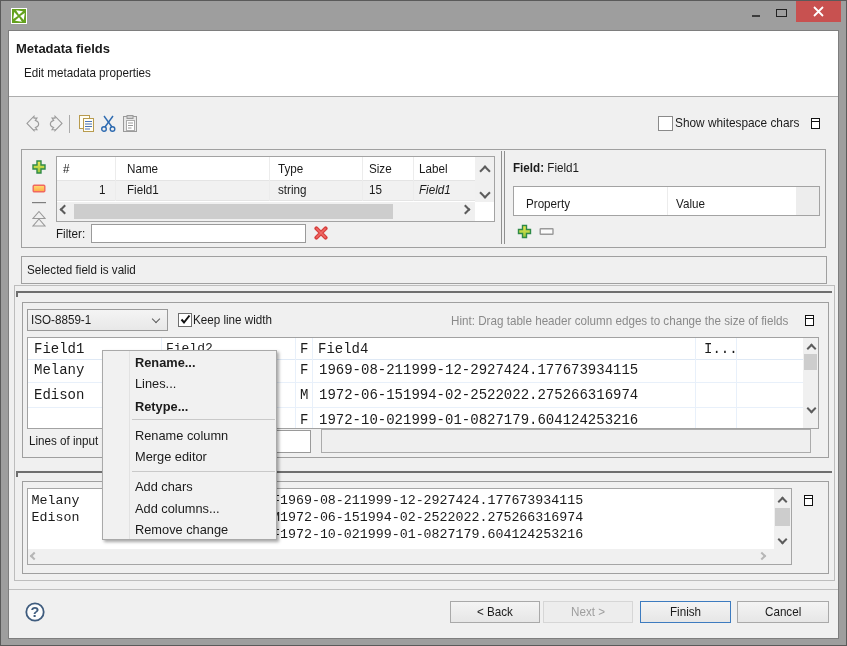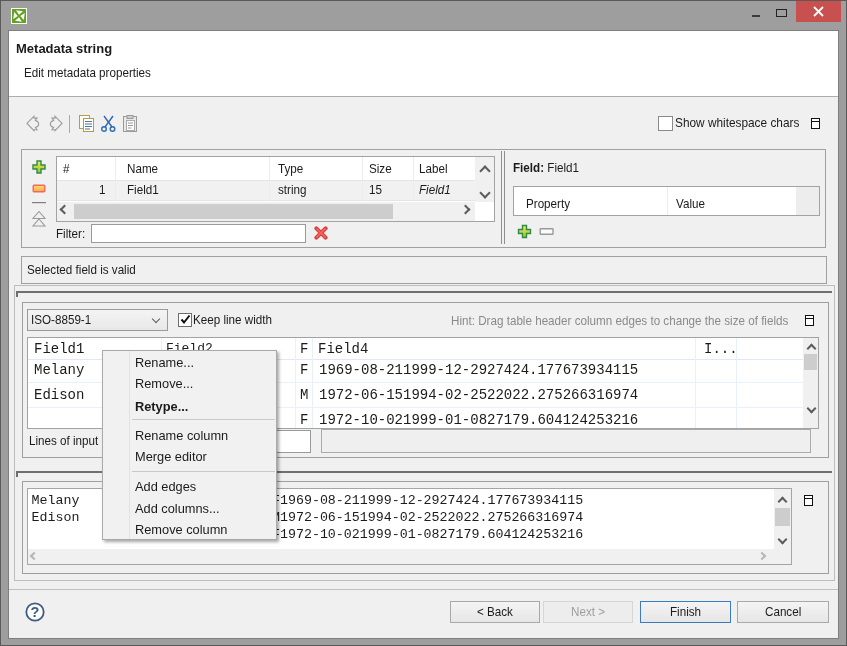--- a/index.html
+++ b/index.html
@@ -41,21 +41,21 @@
   <div class="abs" style="left:775px;top:8px;width:11px;height:8px;border:1.6px solid #222;"></div>
   <div class="abs" style="left:795px;top:0;width:45px;height:21px;background:#c85150;">
     <svg class="abs" style="left:17px;top:5px" width="11" height="11" viewBox="0 0 11 11">
       <path d="M1,1 L10,10 M10,1 L1,10" stroke="#fff" stroke-width="1.8"></path>
     </svg>
   </div>
 
   <div class="abs" style="left:7px;top:29px;width:831px;height:609px;border:1px solid #7e7e7e;background:#f0f0f0;"></div>
 
   <div class="abs" style="left:8px;top:30px;width:829px;height:66px;background:#fff;border-bottom:1px solid #adadad;"></div>
-  <div class="t ns" style="left:15px;top:40px;font-weight:bold;font-size:13px;">Metadata string</div>
+  <div class="t ns" style="left:15px;top:40px;font-weight:bold;font-size:13px;">Metadata fields</div>
   <div class="t" style="left:23px;top:65px;">Edit metadata properties</div>
 
   <svg class="abs" style="left:25px;top:114px" width="115" height="18" viewBox="0 0 115 18">
 
     <path d="M1,8.4 L8,1.2 L8,3.1 L11,3.1 L9.3,5.4 C11.6,6 12.7,7.3 12.7,8.9 C12.7,10.5 11.6,11.8 9.3,12.4 L11,14.7 L8,14.7 L8,15.6 Z" fill="none" stroke="#9a9a9a" stroke-width="1.05"></path>
 
     <path d="M36,8.4 L29,1.2 L29,3.1 L26,3.1 L27.7,5.4 C25.4,6 24.3,7.3 24.3,8.9 C24.3,10.5 25.4,11.8 27.7,12.4 L26,14.7 L29,14.7 L29,15.6 Z" fill="none" stroke="#9a9a9a" stroke-width="1.05"></path>
 
     <rect x="43" y="0" width="1" height="18" fill="#ababab"></rect>
 
@@ -235,23 +235,23 @@
   <div class="t" style="left:476px;top:604px;">&lt; Back</div>
   <div class="abs" style="left:542px;top:600px;width:90px;height:22px;background:#ededed;border:1px solid #d6d6d6;"></div>
   <div class="t" style="left:570px;top:604px;color:#9e9e9e;">Next &gt;</div>
   <div class="abs" style="left:639px;top:600px;width:91px;height:22px;background:linear-gradient(#f4f4f4,#e6e6e6);border:1px solid #3d7bbf;"></div>
   <div class="t" style="left:669px;top:604px;">Finish</div>
   <div class="abs" style="left:736px;top:600px;width:92px;height:22px;background:linear-gradient(#f4f4f4,#e6e6e6);border:1px solid #a9a9a9;"></div>
   <div class="t" style="left:764px;top:604px;">Cancel</div>
 
   <div class="abs" style="left:101px;top:349px;width:175px;height:190px;background:#f1f1f1;border:1px solid #a9a9a9;box-shadow:2px 2px 3px rgba(0,0,0,0.35);"></div>
   <div class="abs" style="left:128px;top:350px;width:1px;height:188px;background:#e2e2e2;"></div>
-  <div class="mi" style="left:134px;top:354px;">Rename...</div>
-  <div class="mi" style="left:134px;top:375px;">Remove...</div>
+  <div class="mi" style="left:134px;top:354px;font-weight:bold;">Rename...</div>
+  <div class="mi" style="left:134px;top:375px;">Lines...</div>
   <div class="mi" style="left:134px;top:398px;font-weight:bold;">Retype...</div>
   <div class="abs" style="left:131px;top:418px;width:143px;height:1px;background:#c9c9c9;"></div>
   <div class="mi" style="left:134px;top:427px;">Rename column</div>
   <div class="mi" style="left:134px;top:448px;">Merge editor</div>
   <div class="abs" style="left:131px;top:470px;width:143px;height:1px;background:#c9c9c9;"></div>
-  <div class="mi" style="left:134px;top:478px;">Add edges</div>
+  <div class="mi" style="left:134px;top:478px;">Add chars</div>
   <div class="mi" style="left:134px;top:500px;">Add columns...</div>
-  <div class="mi" style="left:134px;top:521px;">Remove column</div>
+  <div class="mi" style="left:134px;top:521px;">Remove change</div>
 </div>
 
 </body></html>

